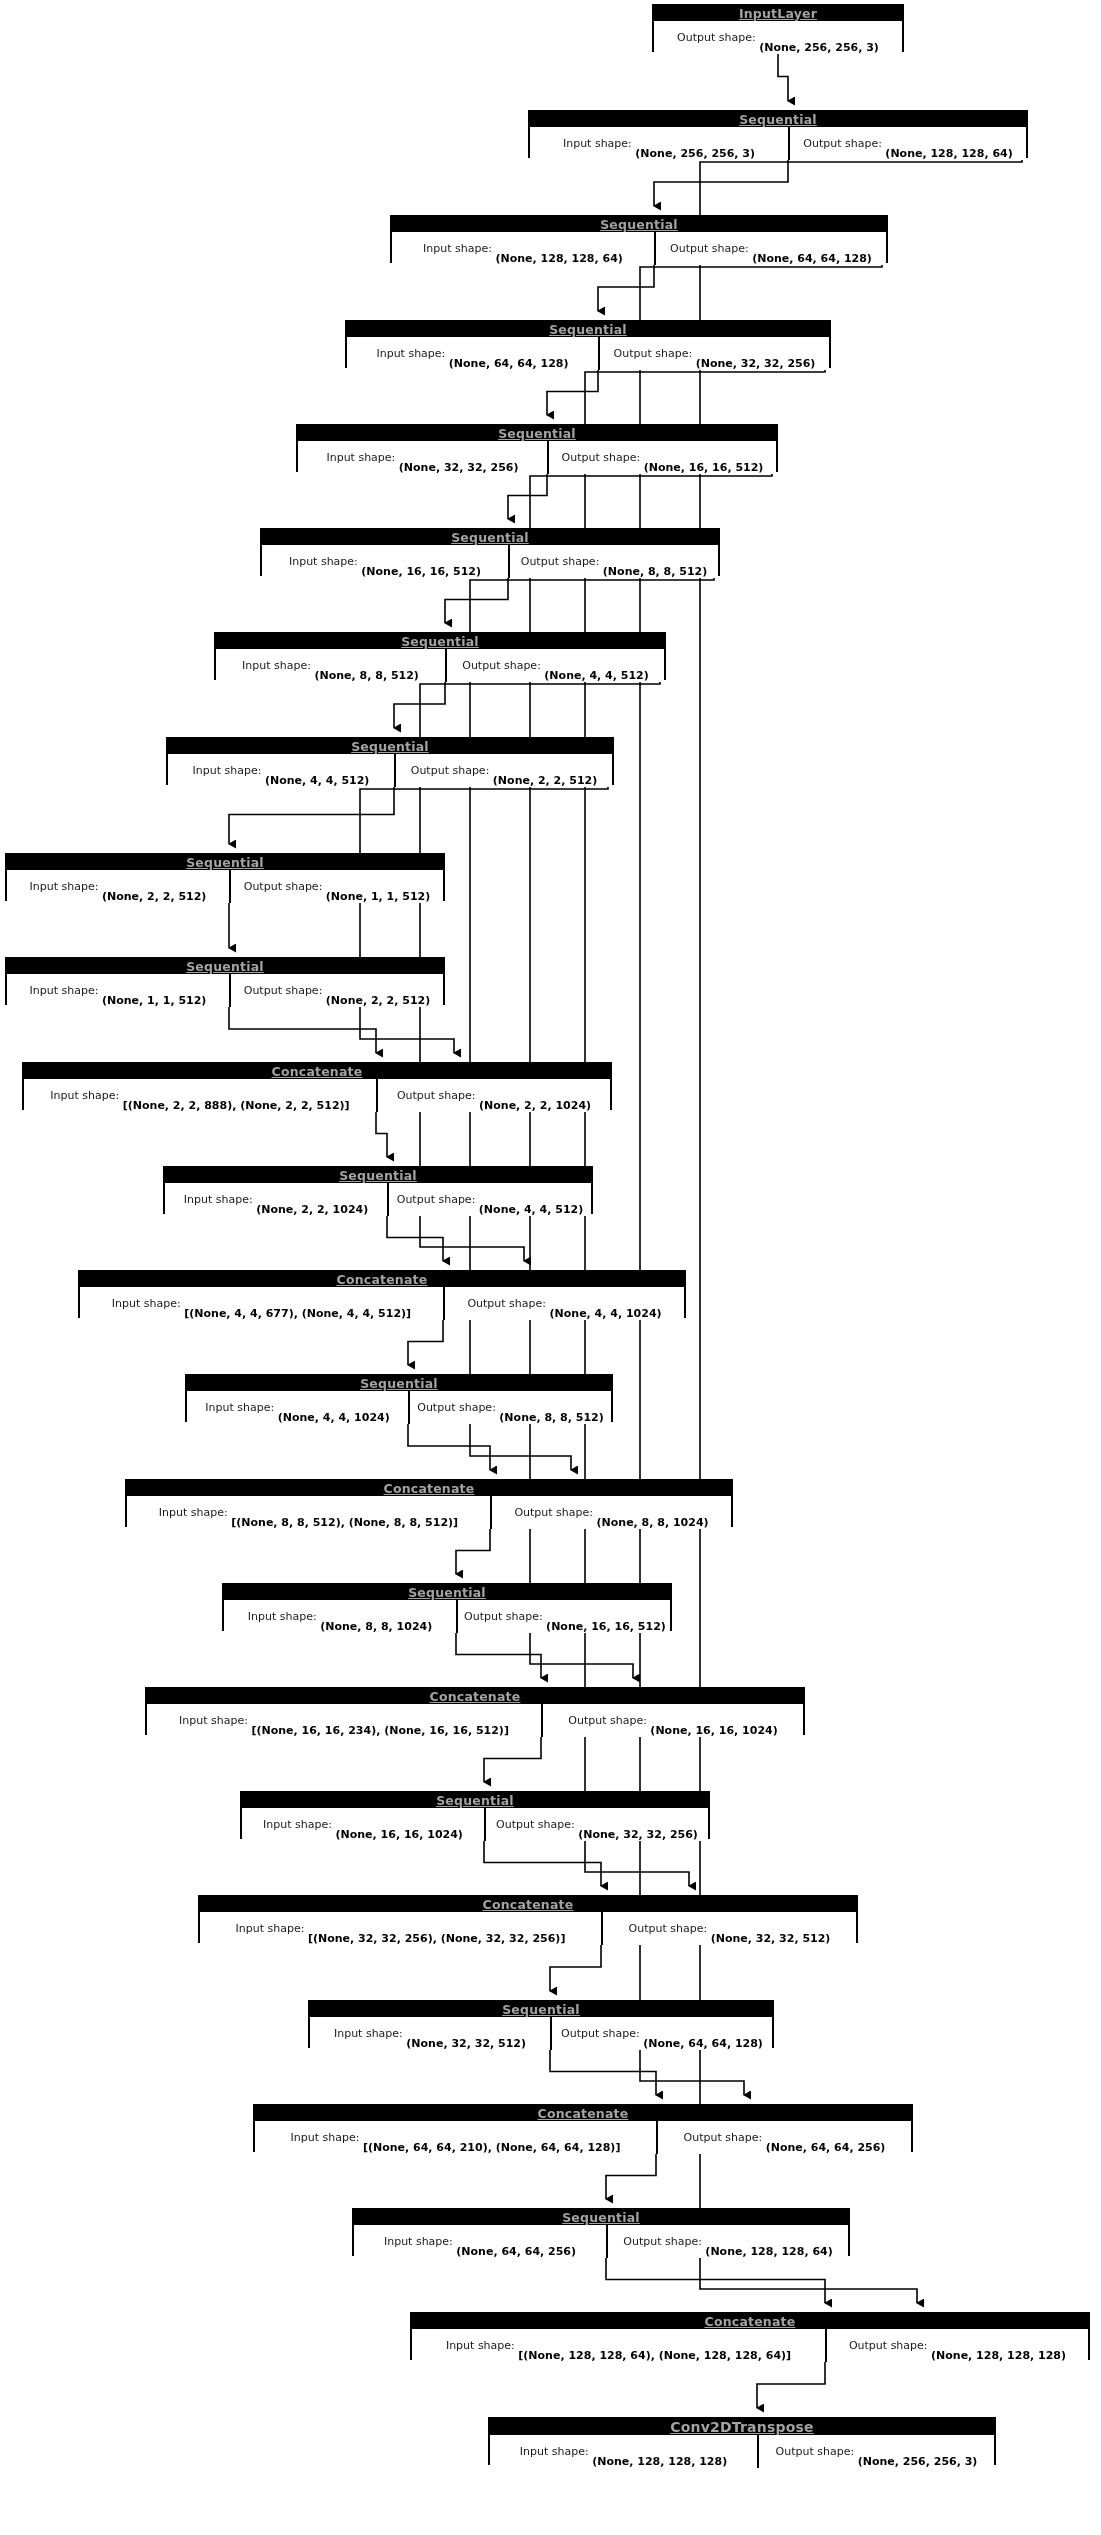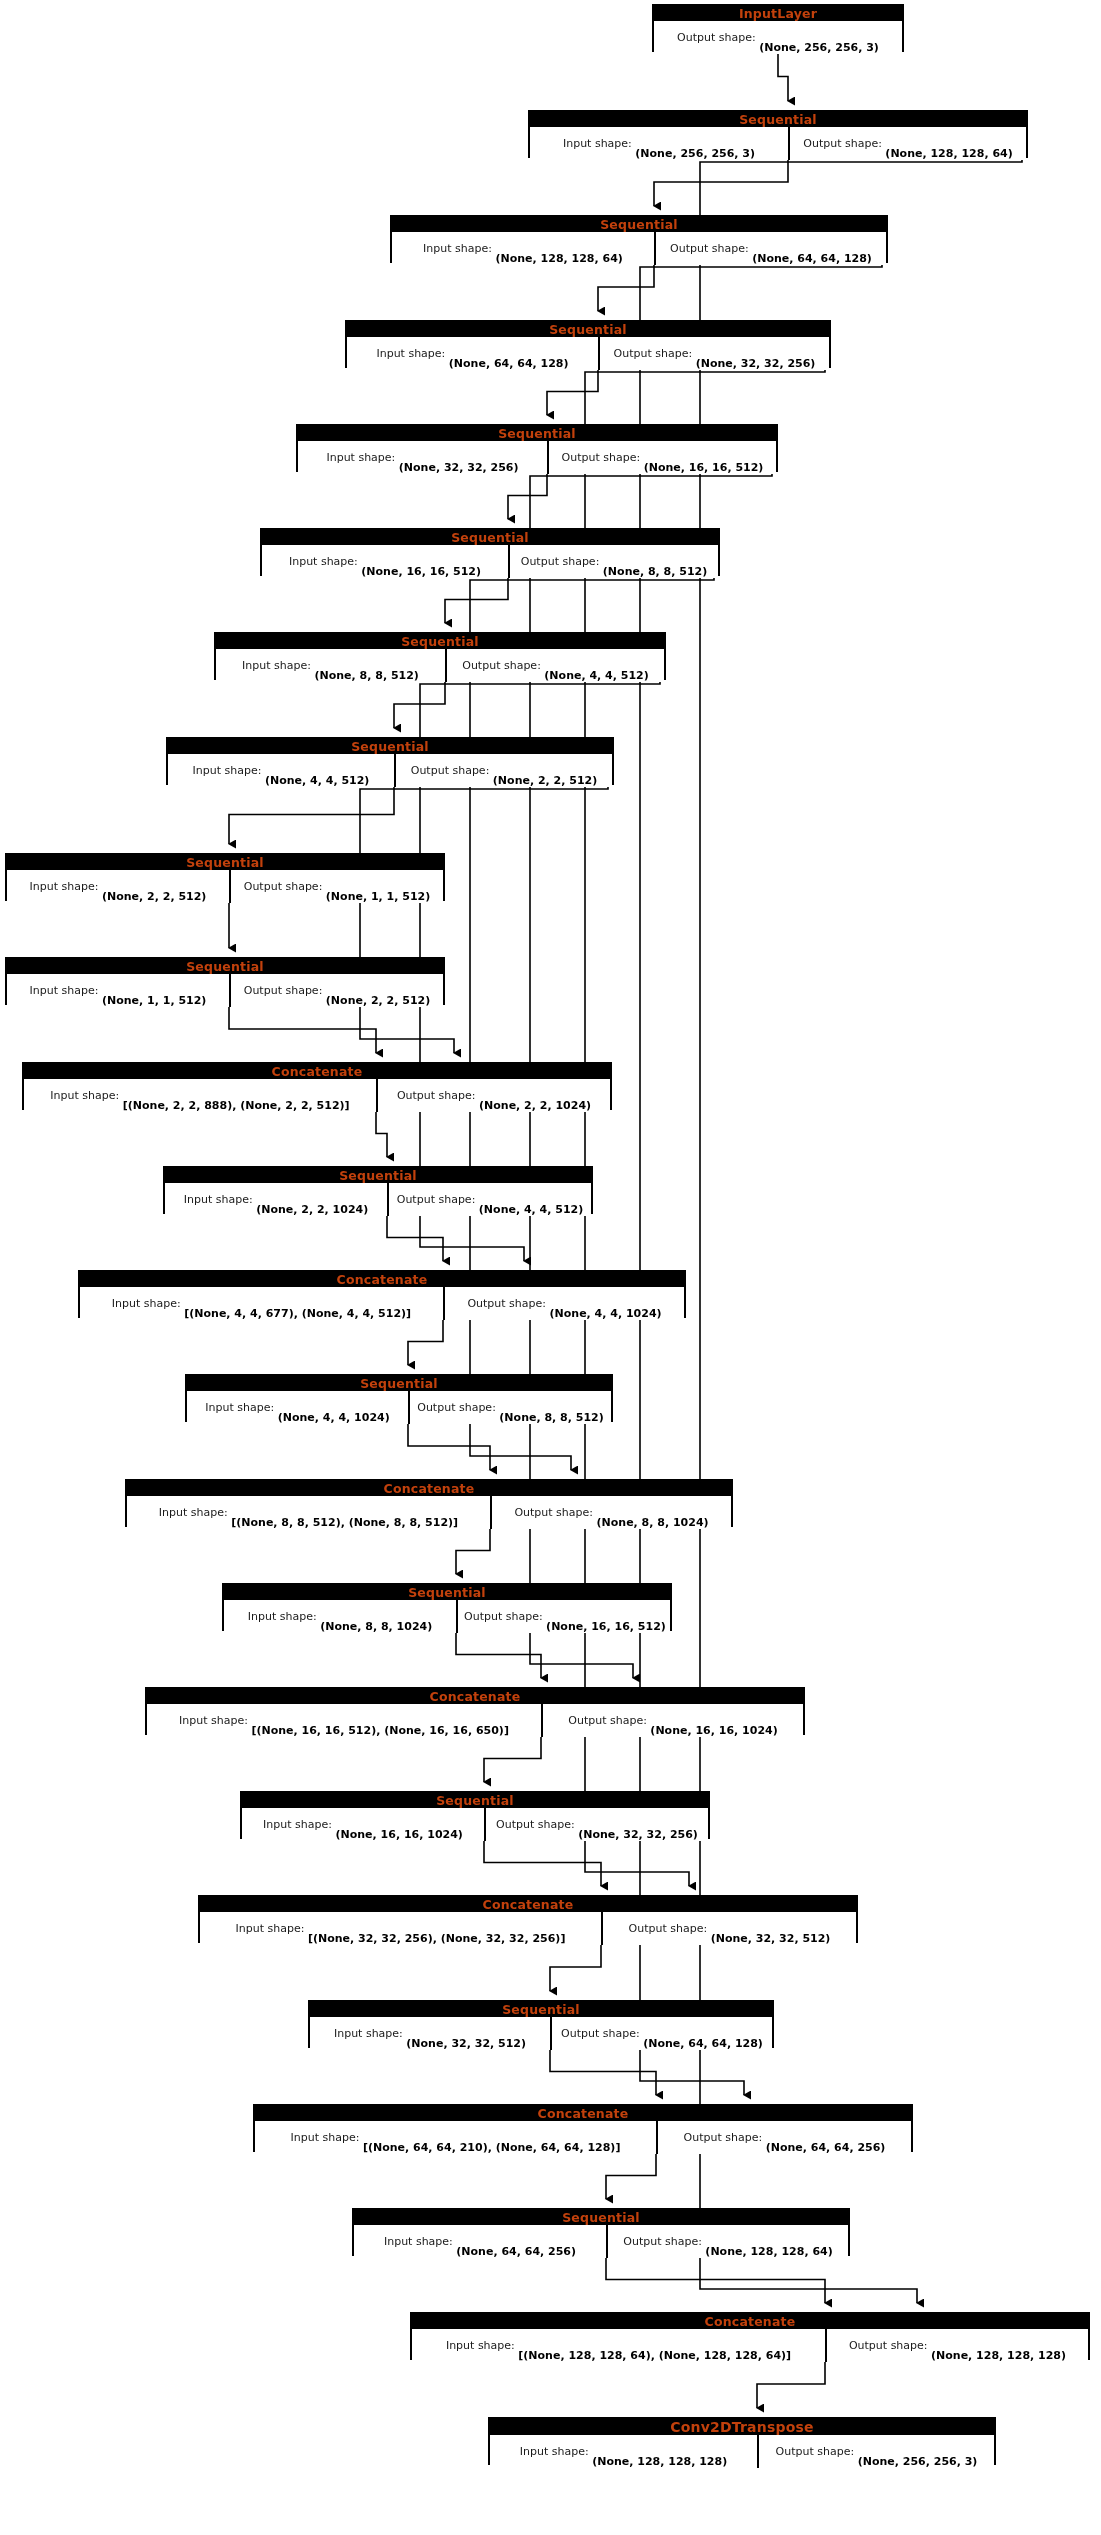--- a/index.html
+++ b/index.html
@@ -13,25 +13,26 @@
   .node{
     position:absolute;
     box-sizing:border-box;
     border:2px solid #000;
     background:#fff;
     display:flex;
     flex-direction:column;
   }
   .node .title{
     background:#000;
-    color:#c2410c;
+    color:#a3a3a3;
     font-weight:bold;
     text-align:center;
     display:flex;align-items:center;justify-content:center;
     letter-spacing:.2px;
+    text-decoration:underline;
   }
   .node .shapes{
     display:flex;
     flex:1 1 auto;
     background:#fff;
   }
   .node .cell{
     flex:1 1 auto;
     display:flex;align-items:center;justify-content:center;
     color:#1a1a1a;
@@ -288,21 +289,21 @@
           <span class="lbl">Output shape:&nbsp;</span>
           <b>(None, 16, 16, 512)</b>
         </div>
       </div>
     </div>
     <div class="node" style="left: 145px; top: 1687px; width: 660px; height: 48px;">
       <div class="title" style="height: 24px; font-size: 12.5px;">Concatenate</div>
       <div class="shapes">
         <div class="cell in" style="flex: 0 0 396px; font-size: 11px;">
           <span class="lbl">Input shape:&nbsp;</span>
-          <b>[(None, 16, 16, 512), (None, 16, 16, 650)]</b>
+          <b>[(None, 16, 16, 234), (None, 16, 16, 512)]</b>
         </div>
         <div class="cell out" style="font-size: 11px;">
           <span class="lbl">Output shape:&nbsp;</span>
           <b>(None, 16, 16, 1024)</b>
         </div>
       </div>
     </div>
     <div class="node" style="left: 240px; top: 1791px; width: 470px; height: 48px;">
       <div class="title" style="height: 24px; font-size: 12.5px;">Sequential</div>
       <div class="shapes">

